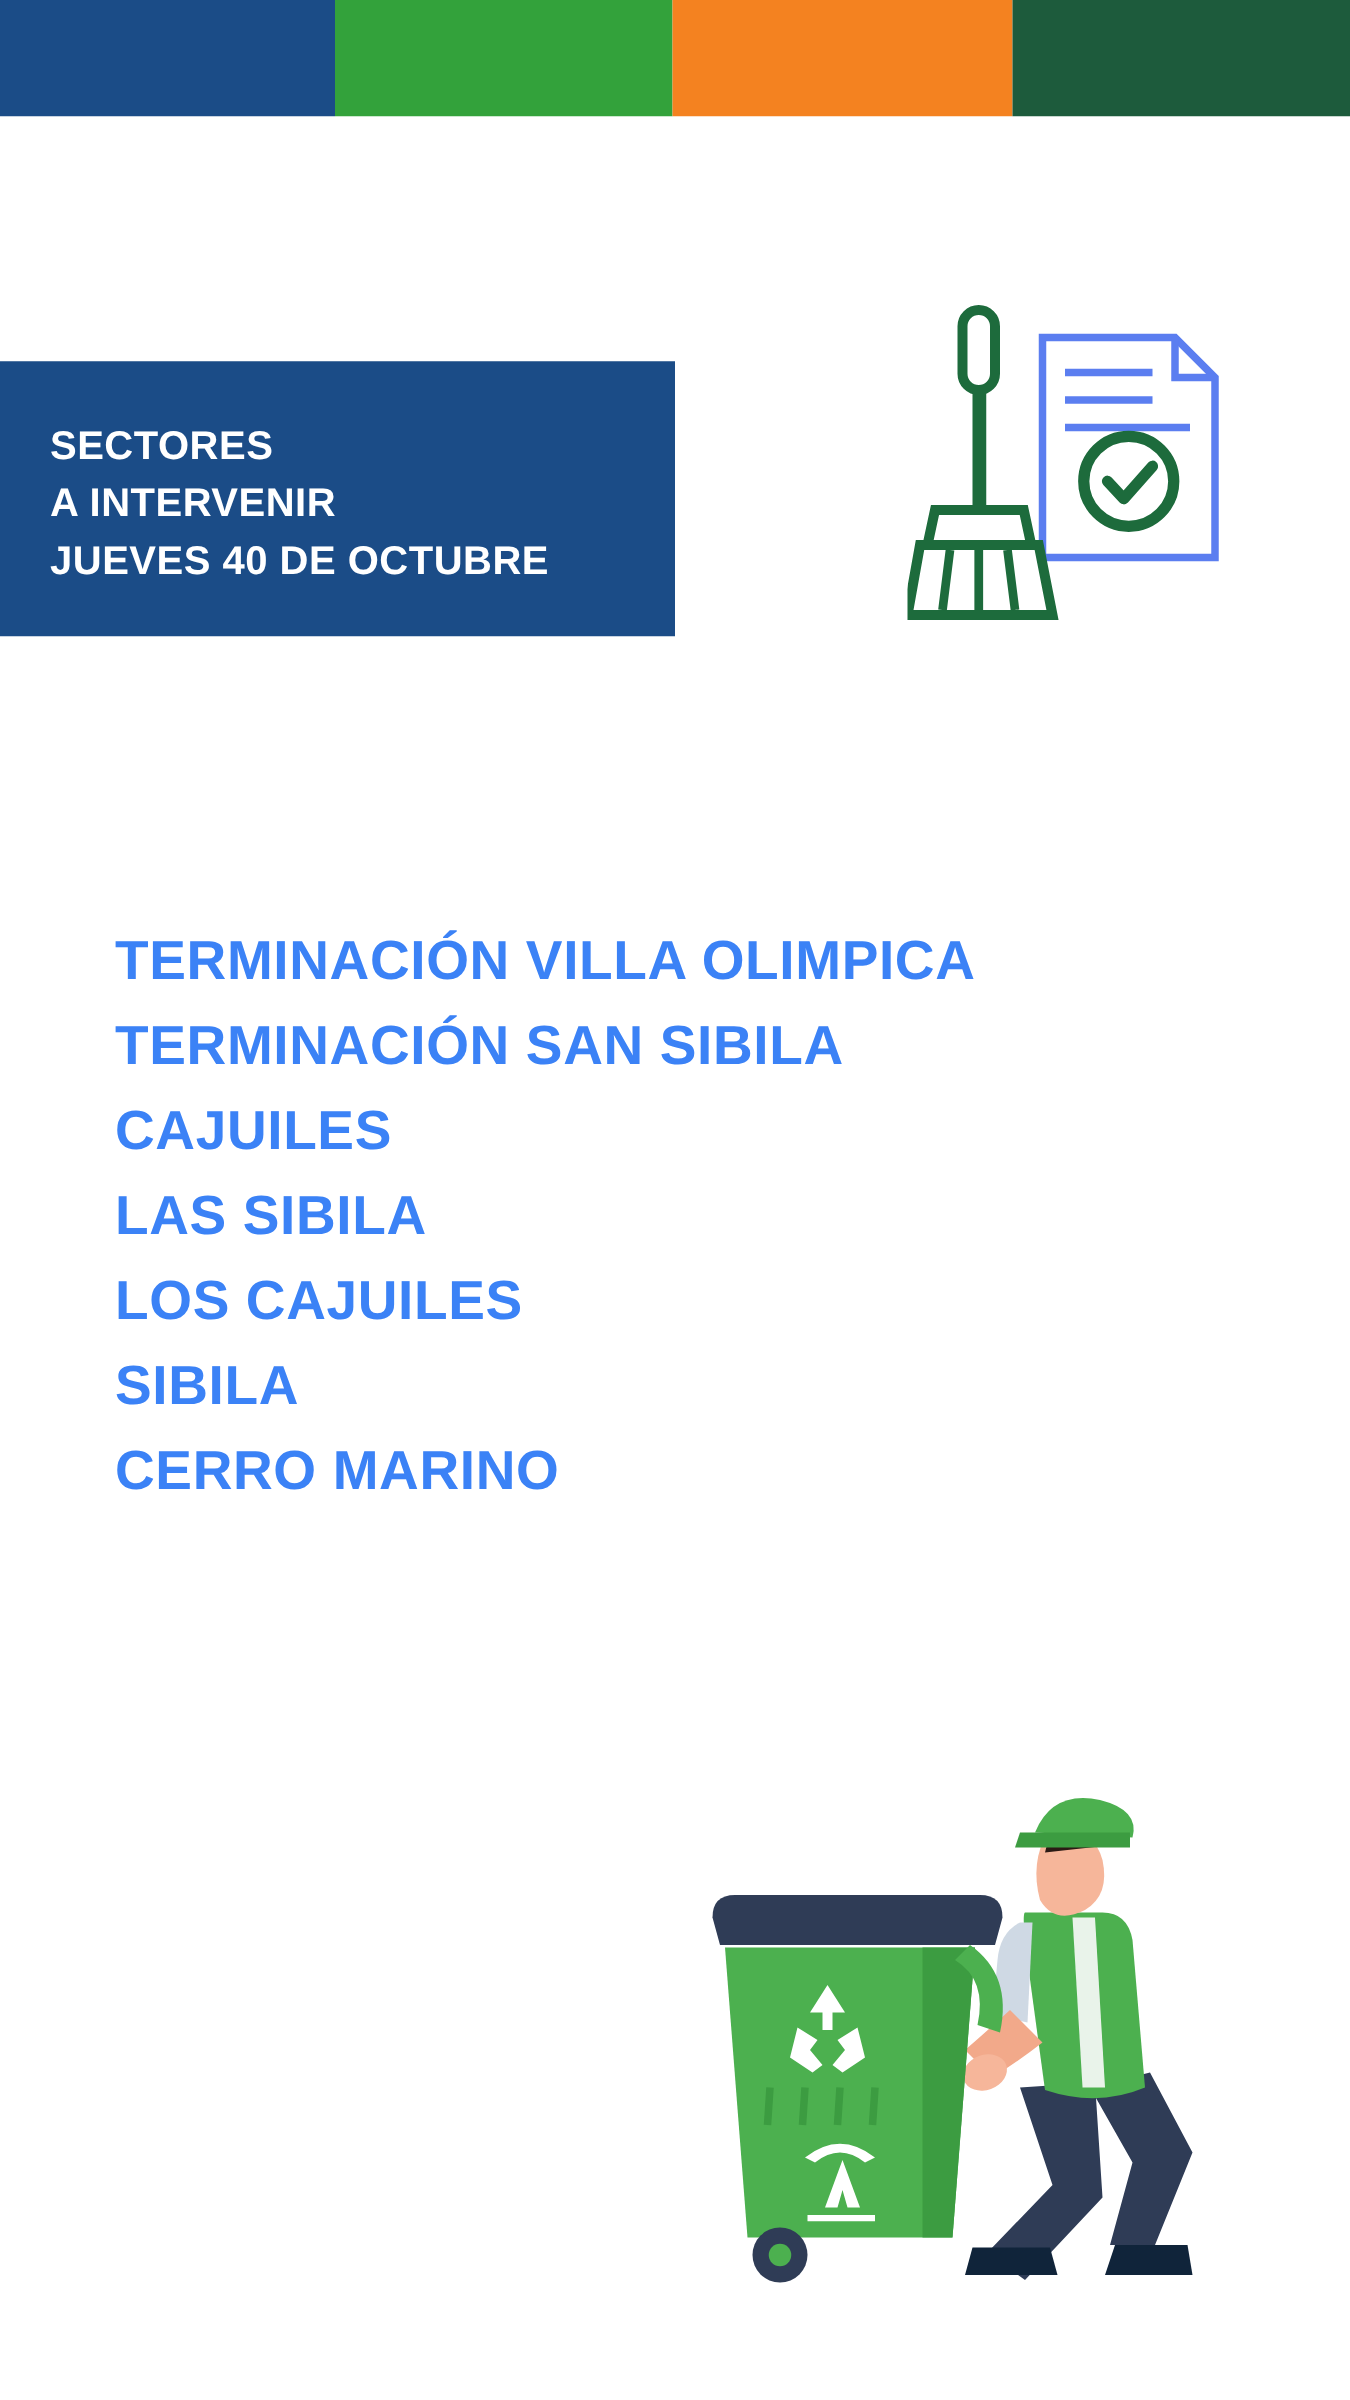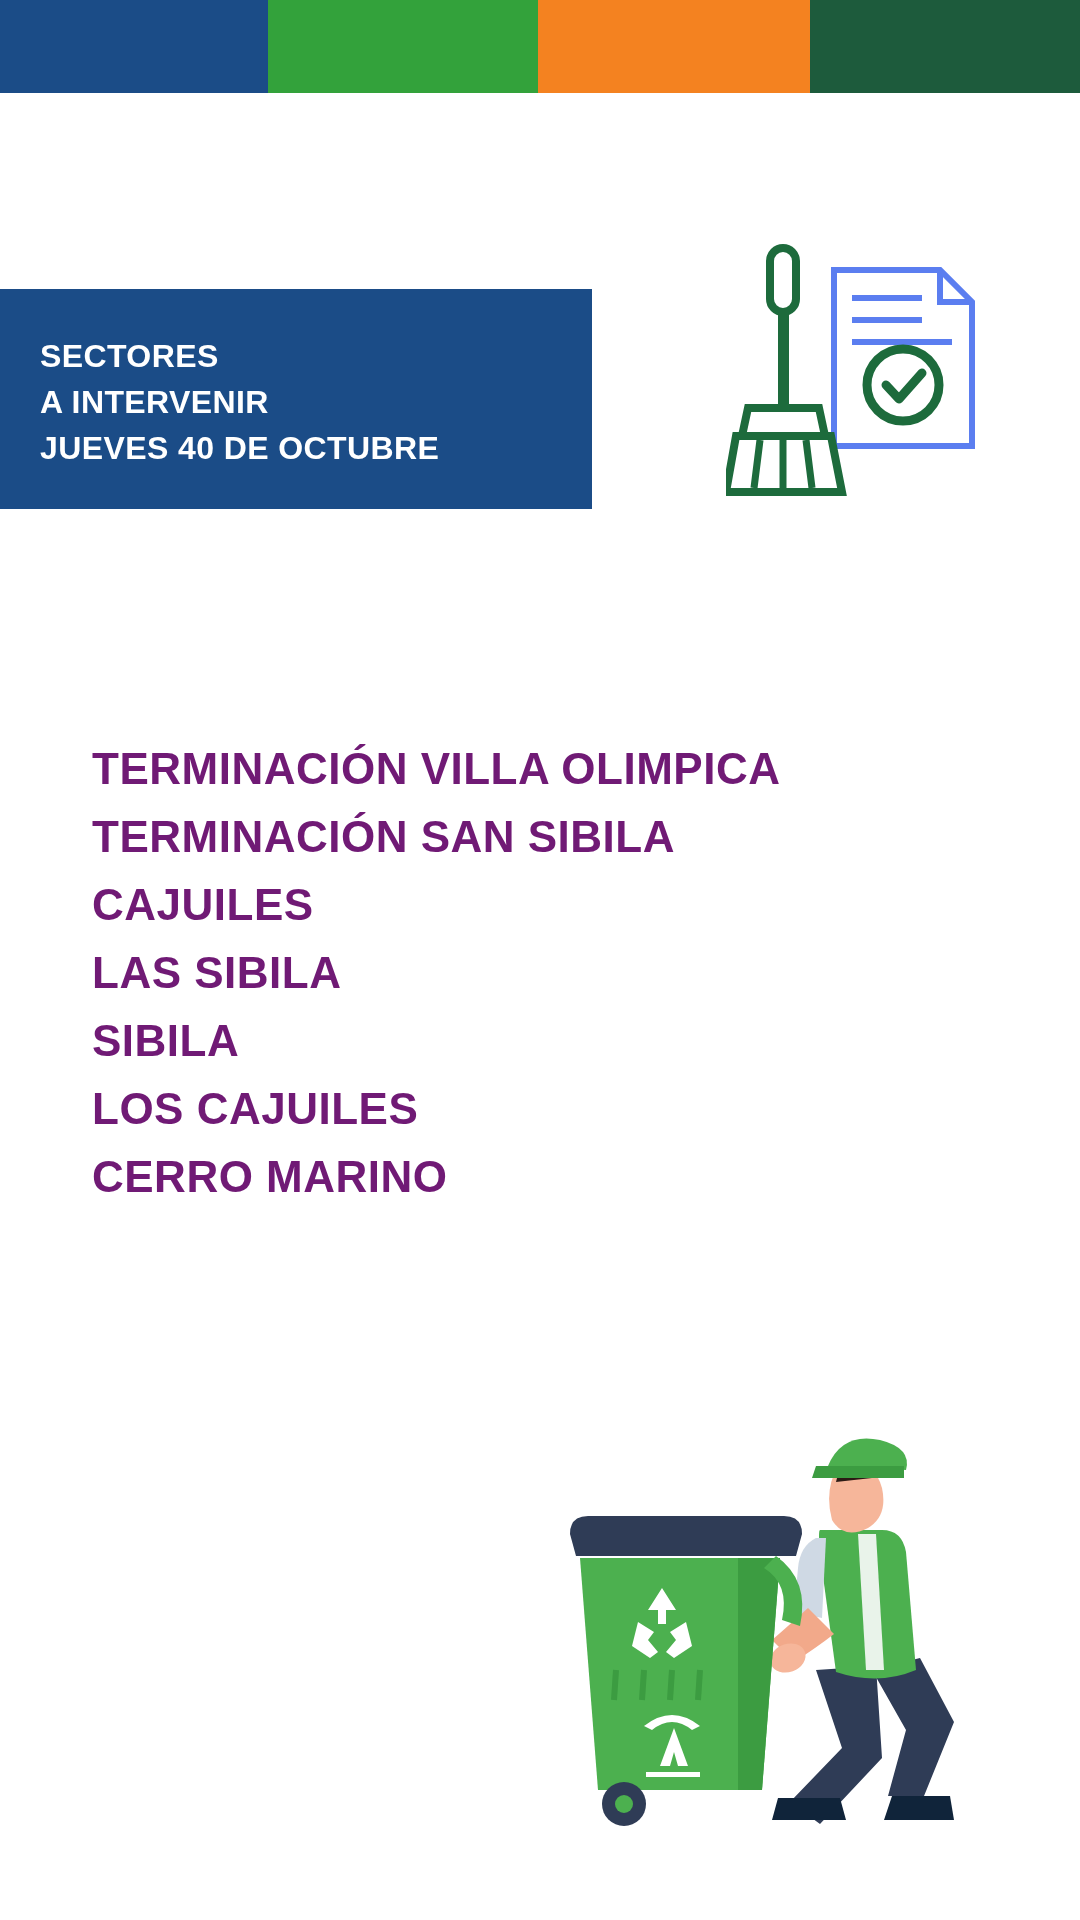--- a/index.html
+++ b/index.html
@@ -27,21 +27,21 @@
   .seg-1 { width: 268px; background: #1b4c87; }
   .seg-2 { width: 270px; background: #33a23b; }
   .seg-3 { width: 272px; background: #f48220; }
   .seg-4 { width: 270px; background: #1d5b3c; }
 
   
   .title-block {
     position: absolute;
     left: 0;
     top: 289px;
-    width: 592px;
+    width: 540px;
     height: 220px;
     background: #1b4c87;
     box-sizing: border-box;
     padding: 44px 0 0 40px;
   }
   .title-line {
     color: #ffffff;
     font-size: 32px;
     font-weight: bold;
     letter-spacing: 0.4px;
@@ -59,21 +59,21 @@
   }
 
   
   .sectors {
     position: absolute;
     left: 92px;
     top: 735px;
     width: 900px;
   }
   .sector-item {
-    color: #701a75;
+    color: #3b82f6;
     font-size: 44px;
     font-weight: bold;
     line-height: 68px;
     letter-spacing: 0.5px;
     white-space: nowrap;
   }
 
   
   .illus-bottom {
     position: absolute;
@@ -120,22 +120,22 @@
     <line x1="57" y1="200" x2="57" y2="248" stroke="#1d6b3c" stroke-width="7"></line>
     <line x1="80" y1="200" x2="86" y2="248" stroke="#1d6b3c" stroke-width="7"></line>
   </svg>
 </div>
 
 <div class="sectors">
   <div class="sector-item">TERMINACIÓN VILLA OLIMPICA</div>
   <div class="sector-item">TERMINACIÓN SAN SIBILA</div>
   <div class="sector-item">CAJUILES</div>
   <div class="sector-item">LAS SIBILA</div>
+  <div class="sector-item">LOS CAJUILES</div>
   <div class="sector-item">SIBILA</div>
-  <div class="sector-item">LOS CAJUILES</div>
   <div class="sector-item">CERRO MARINO</div>
 </div>
 
 <div class="illus-bottom">
   <svg width="490" height="480" viewBox="0 0 490 480" xmlns="http://www.w3.org/2000/svg">
 
     <path d="M296 300 l26 78 l-52 54 l30 22 l62 -66 l-6 -92 Z" fill="#2f3c56"></path>
 
     <path d="M258 428 h62 l6 22 h-74 z" fill="#10243a"></path>
 

